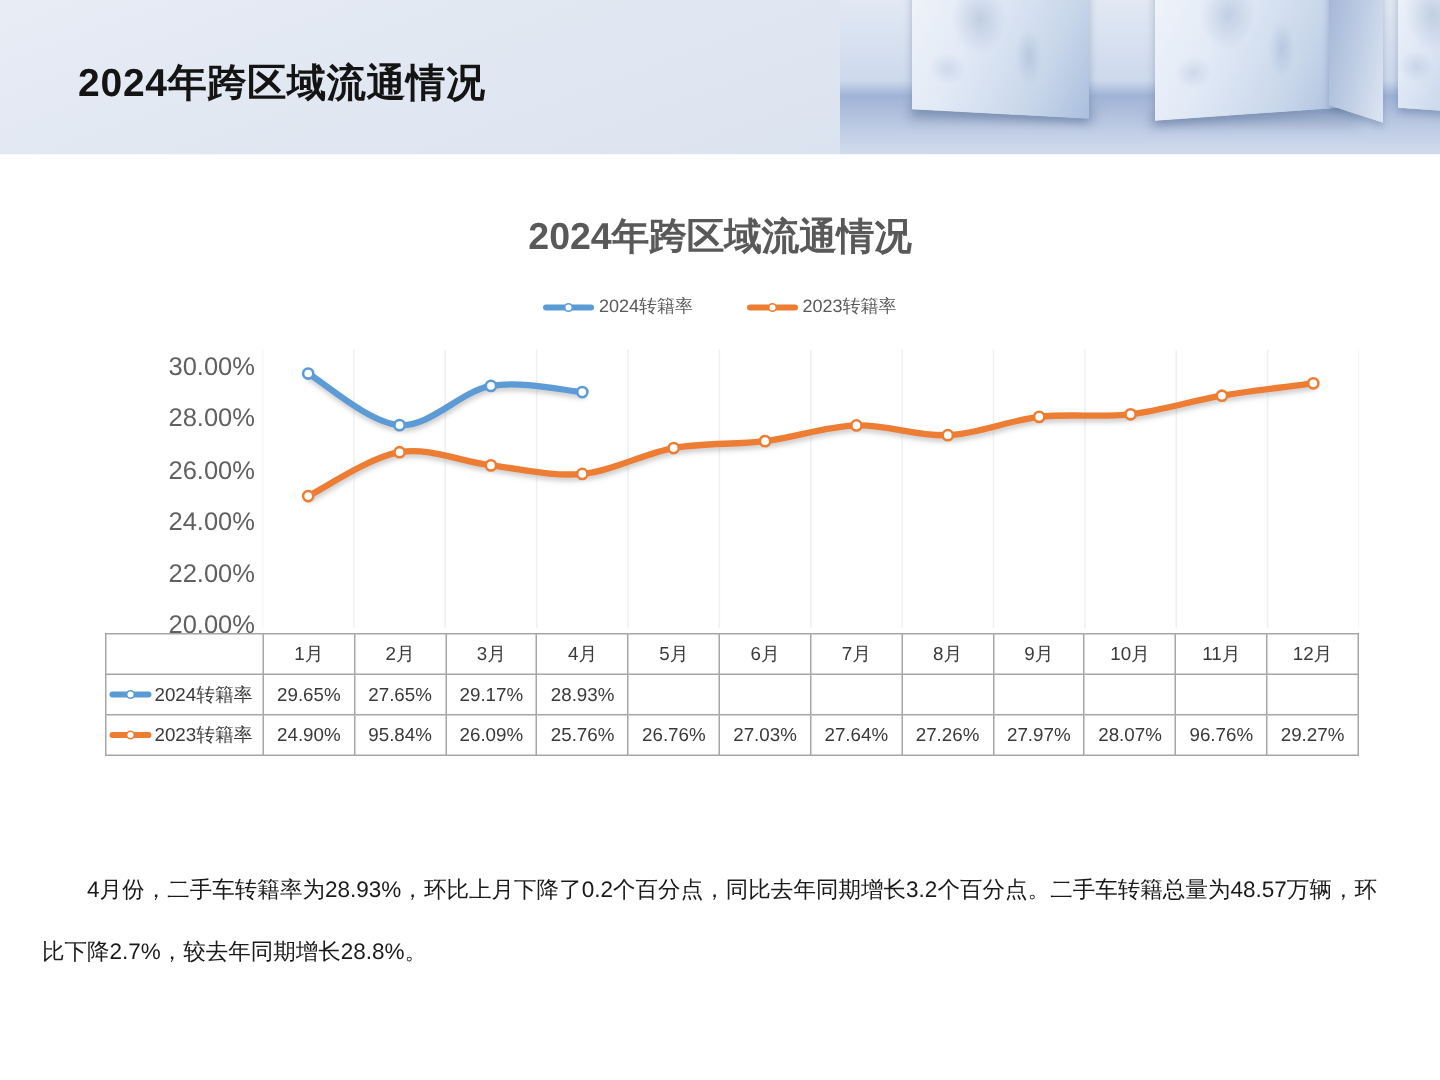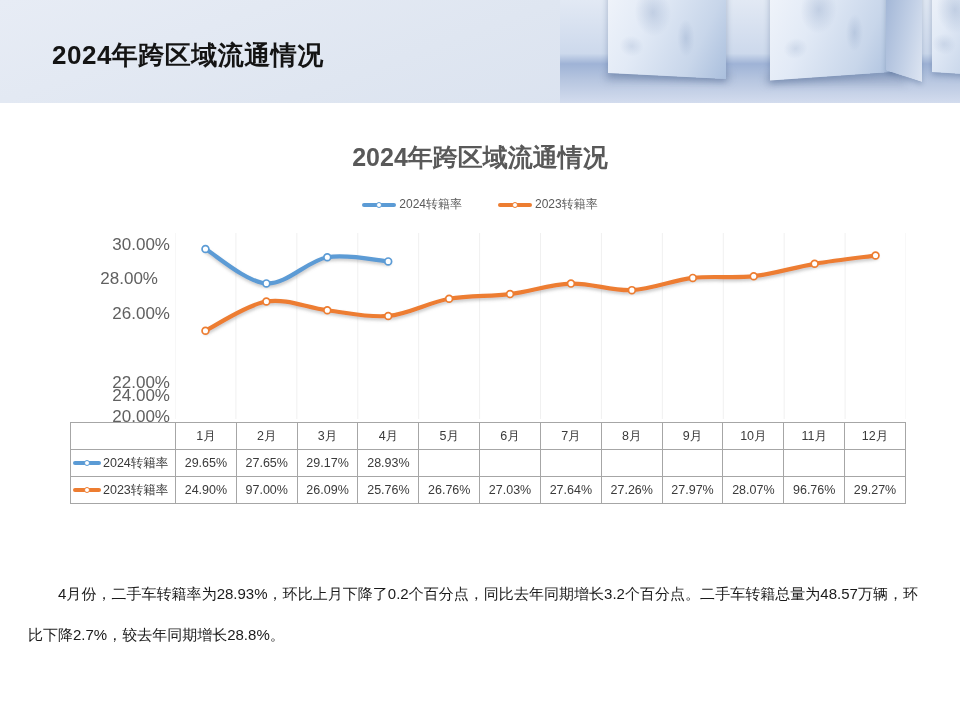--- a/index.html
+++ b/index.html
@@ -254,23 +254,23 @@
         <span class="legend-swatch" id="lg1" style="background: rgb(237, 125, 49);">
             <span class="dot" id="lgd1" style="border: 1.6px solid rgb(237, 125, 49);"></span>
           </span>
         <span>2023转籍率</span>
       </div>
     </div>
 
     <div class="plot-wrap">
       <div id="y-axis-labels">
           <div class="y-label" style="left: 104px; top: 2px;">30.00%</div>
-          <div class="y-label" style="left: 92px; top: 36.4px;">28.00%</div>
+          <div class="y-label" style="left: 104px; top: 36.4px;">28.00%</div>
           <div class="y-label" style="left: 104px; top: 70.8px;">26.00%</div>
-          <div class="y-label" style="left: 104px; top: 105.2px; margin-top: 48px;">24.00%</div>
+          <div class="y-label" style="left: 104px; top: 105.2px;">24.00%</div>
           <div class="y-label" style="left: 104px; top: 139.6px;">22.00%</div>
           <div class="y-label" style="left: 104px; top: 174px;">20.00%</div>
         </div>
       <svg class="plot-svg" id="plot-svg" viewBox="0 0 731 186" preserveAspectRatio="none">
           <line x1="0" x2="0" y1="0" y2="186" stroke="#f0f0f0" stroke-width="1"></line>
           <line x1="60.916666666666664" x2="60.916666666666664" y1="0" y2="186" stroke="#f0f0f0" stroke-width="1"></line>
           <line x1="121.83333333333333" x2="121.83333333333333" y1="0" y2="186" stroke="#f0f0f0" stroke-width="1"></line>
           <line x1="182.75" x2="182.75" y1="0" y2="186" stroke="#f0f0f0" stroke-width="1"></line>
           <line x1="243.66666666666666" x2="243.66666666666666" y1="0" y2="186" stroke="#f0f0f0" stroke-width="1"></line>
           <line x1="304.5833333333333" x2="304.5833333333333" y1="0" y2="186" stroke="#f0f0f0" stroke-width="1"></line>
@@ -368,21 +368,21 @@
           <tr>
             <td class="series-cell">
               <span class="series-inner">
                 <span class="series-swatch" style="background:#ED7D31">
                   <span class="dot" style="border:1.6px solid #ED7D31;box-sizing:border-box"></span>
                 </span>
                 <span class="series-name">2023转籍率</span>
               </span>
             </td>
             <td>24.90%</td>
-            <td>97.00%</td>
+            <td>95.84%</td>
             <td>26.09%</td>
             <td>25.76%</td>
             <td>26.76%</td>
             <td>27.03%</td>
             <td>27.64%</td>
             <td>27.26%</td>
             <td>27.97%</td>
             <td>28.07%</td>
             <td>96.76%</td>
             <td>29.27%</td>

